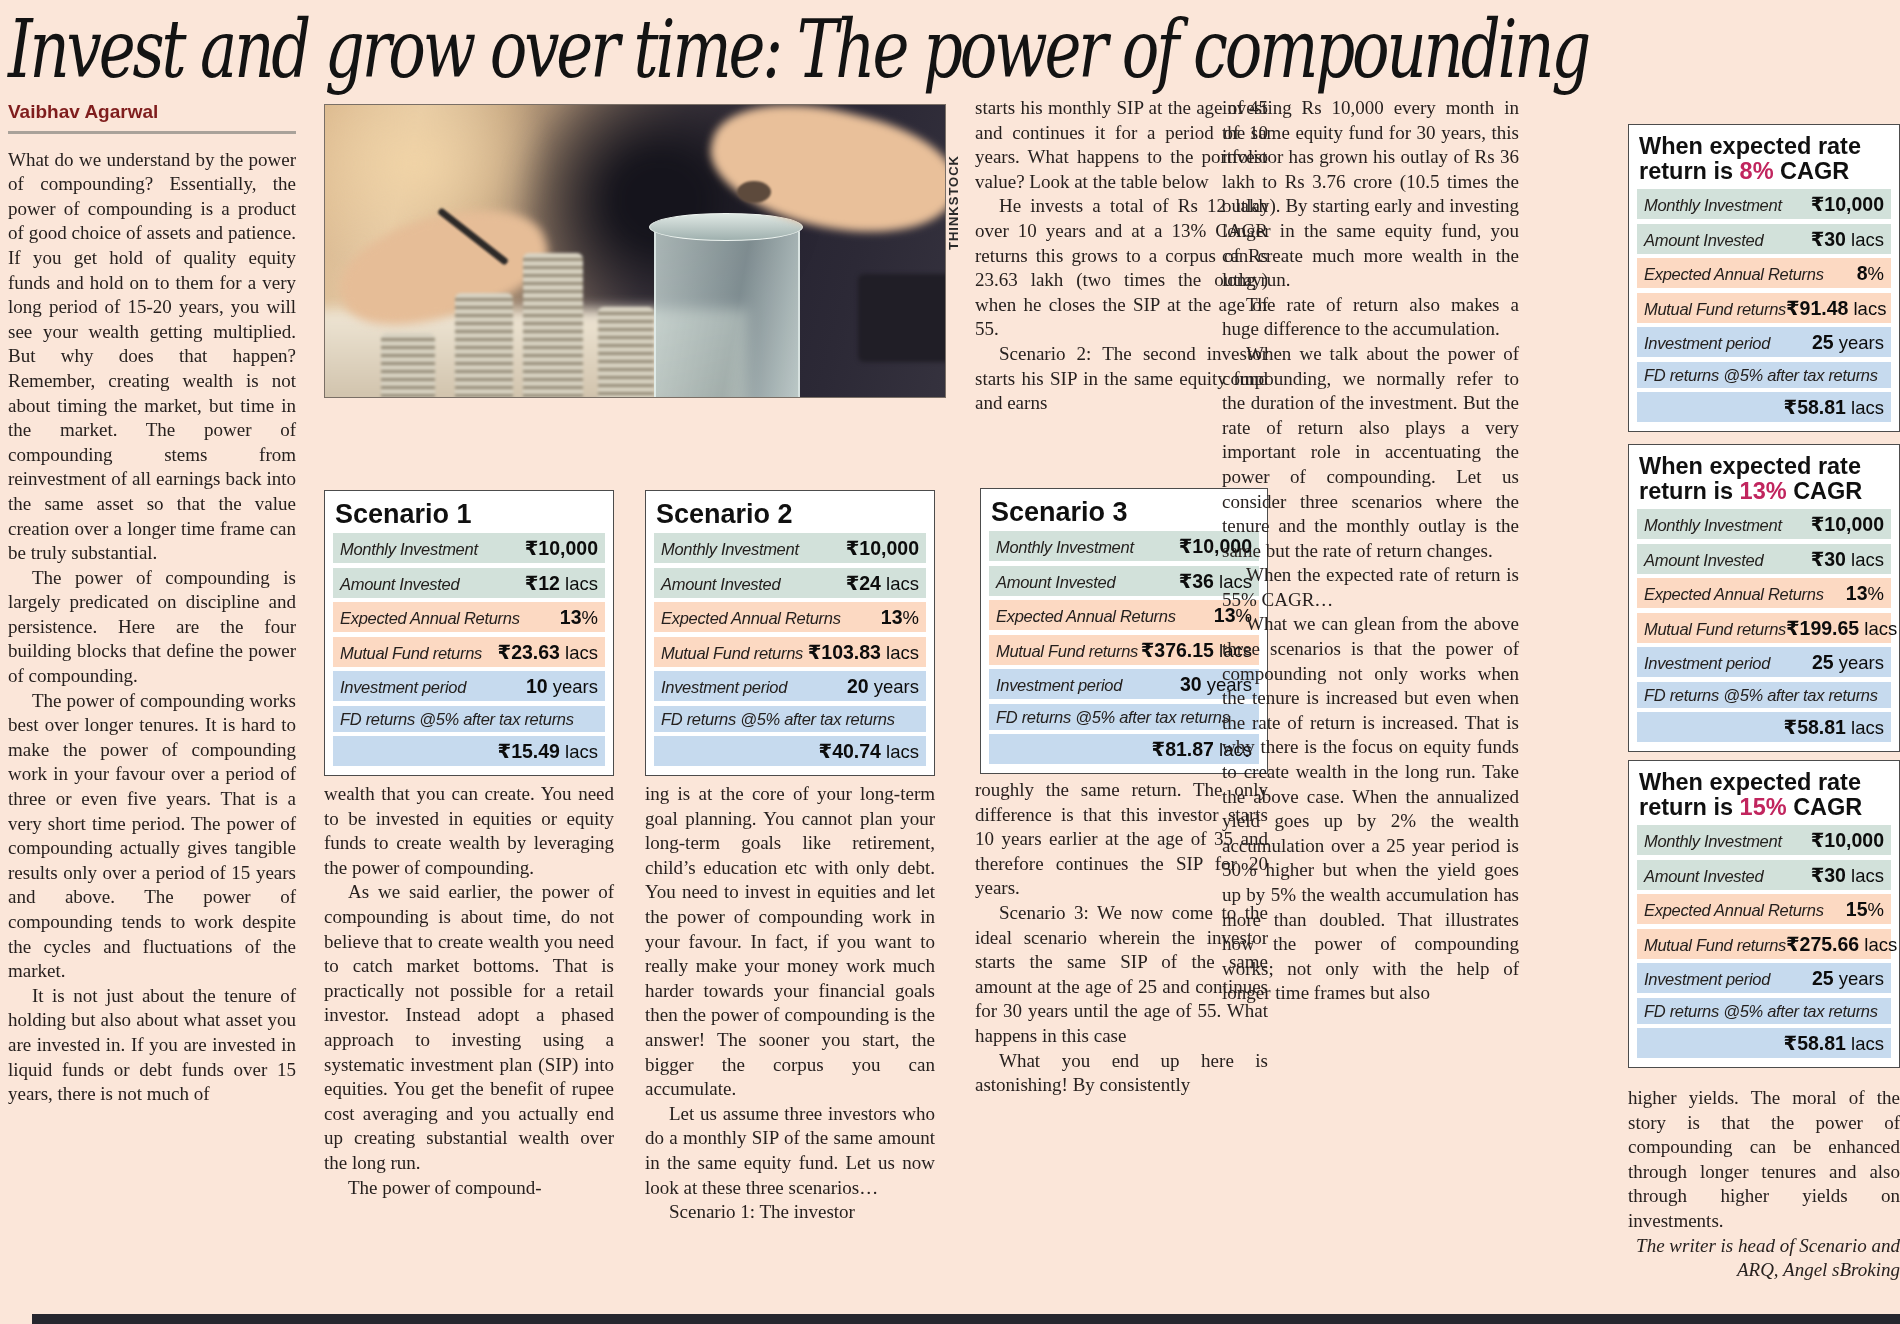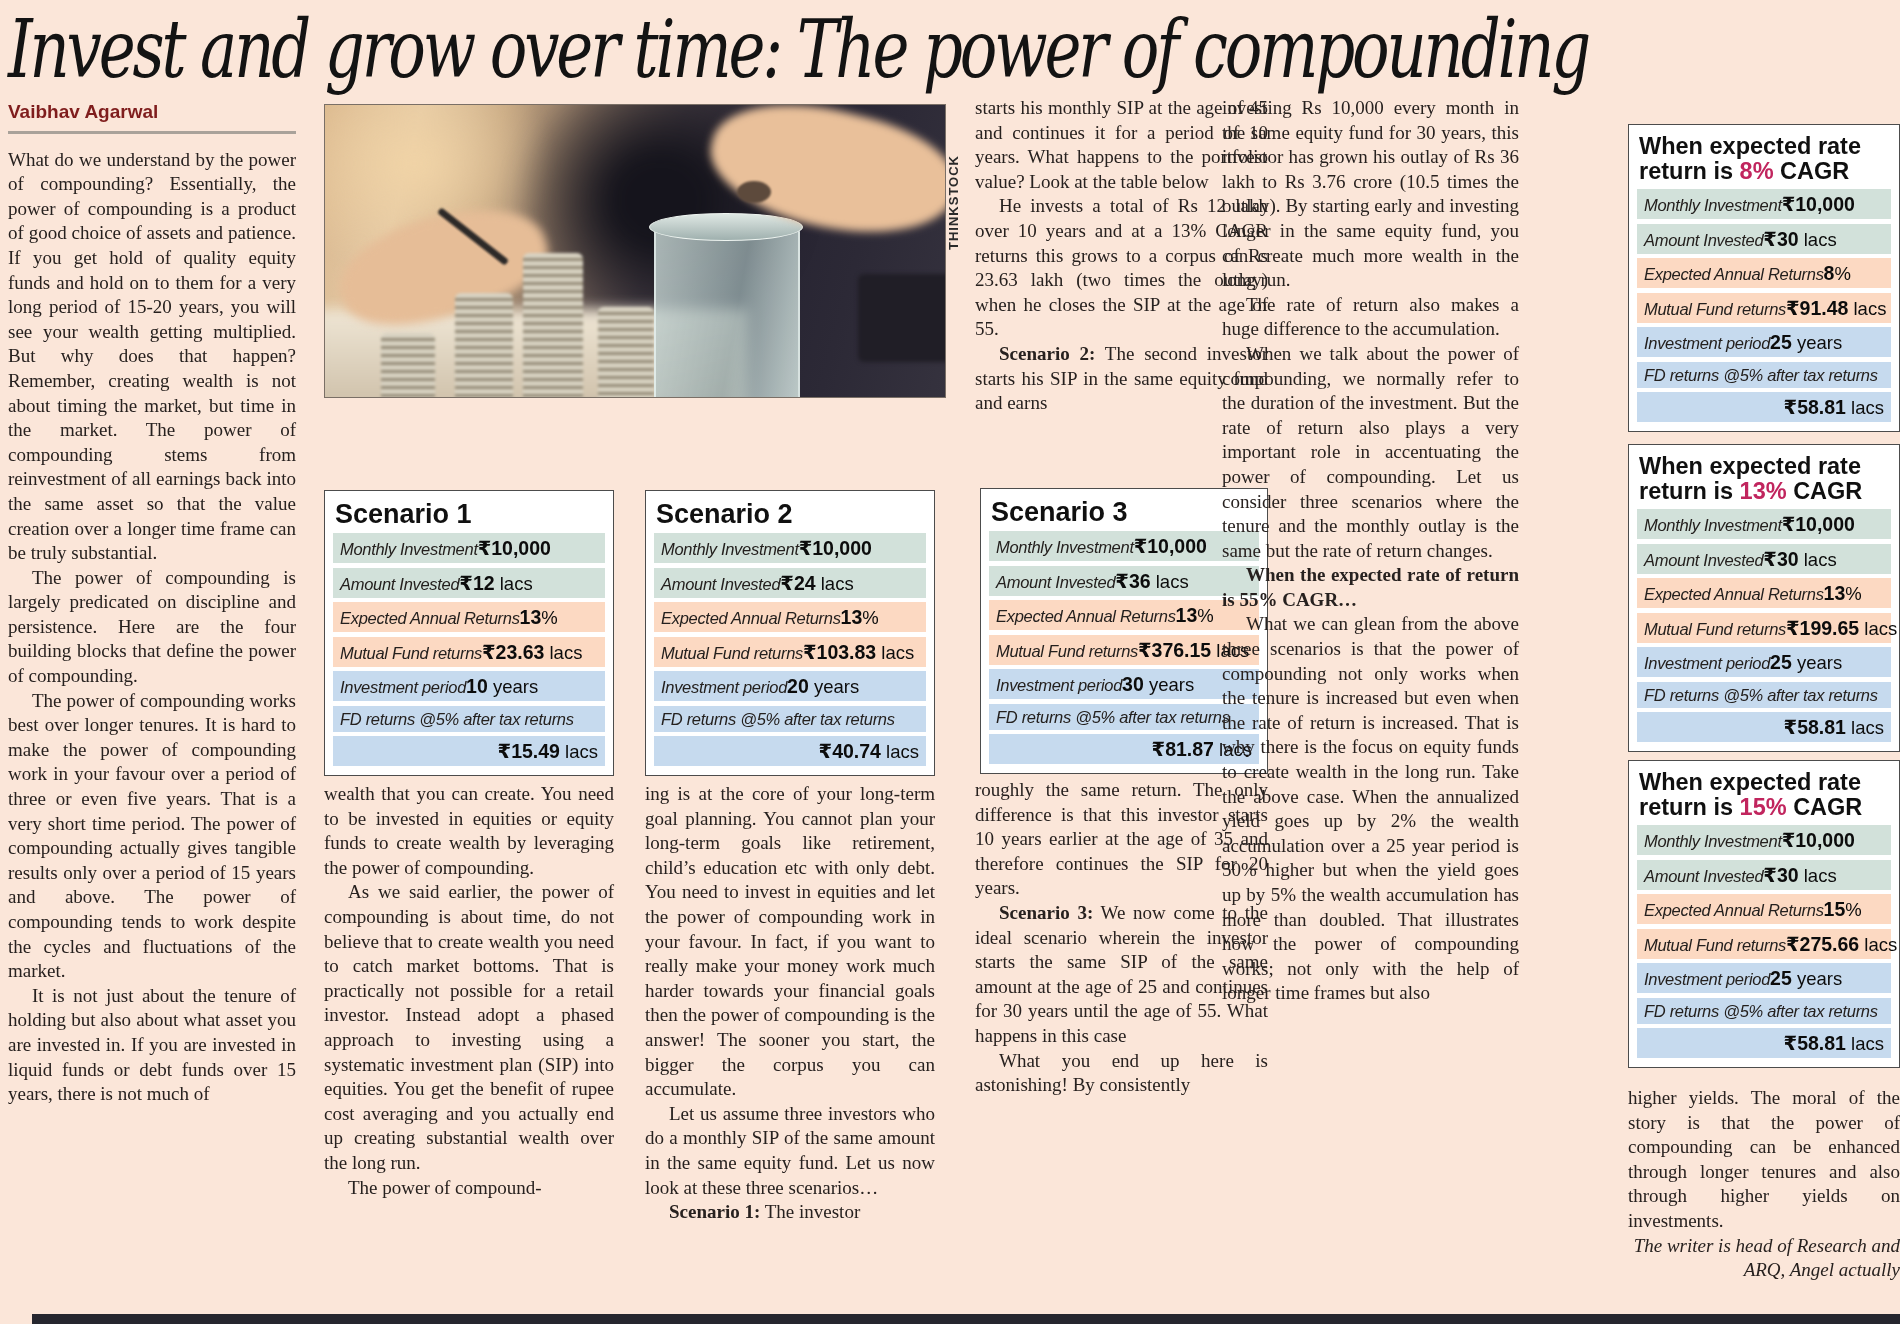--- a/index.html
+++ b/index.html
@@ -6,21 +6,21 @@
   body{width:1900px;height:1324px;position:relative;background:#fbe6d9;overflow:hidden;
        font-family:"Liberation Serif",serif;color:#27211f;}
   .headline{position:absolute;left:8px;top:0px;font-family:"DejaVu Serif",serif;font-style:italic;
        font-size:80px;letter-spacing:-4px;white-space:nowrap;color:#131313;
        transform:scaleX(0.78);transform-origin:0 0;line-height:100px;}
   .col{position:absolute;font-size:19px;line-height:24.6px;text-align:justify;}
   .col p{margin:0;}
   .col p.ind{text-indent:24px;}
   .byline{font-family:"Liberation Sans",sans-serif;font-weight:bold;font-size:19px;color:#7f1d1d;margin:2px 0 6px;}
   .byrule{height:3px;background:#a9a29a;margin:0 0 14px;}
-  b.lead{font-weight:bold;}
+  b.lead{font-weight:normal;}
   .writer{font-style:italic;text-align:right;margin-top:2px;}
   
   .photo{position:absolute;left:324px;top:104px;width:620px;height:292px;overflow:hidden;
      background:linear-gradient(105deg,#d9b68c 0%,#e3c8a4 14%,#c4a580 26%,#8a7463 38%,#4a4148 52%,#262331 66%,#2c2936 82%,#35323e 100%);
      border:1px solid #7a6f66;}
   .photo div{position:absolute;}
   .ph-glow{left:-8%;top:-20%;width:45%;height:80%;background:radial-gradient(closest-side,#f0d3a6,rgba(240,211,166,0));filter:blur(6px);}
   .ph-figure{left:30%;top:-15%;width:48%;height:95%;background:radial-gradient(closest-side,#15141c 30%,rgba(21,20,28,0));filter:blur(10px);}
   .ph-desk{left:-2%;bottom:-4%;width:70%;height:34%;background:linear-gradient(#efe6d5,#cdbfa8);filter:blur(7px);}
   .ph-arm{left:2%;top:38%;width:34%;height:34%;background:#e6bd97;border-radius:50% 60% 40% 50%;filter:blur(5px);transform:rotate(-18deg);}
@@ -36,21 +36,21 @@
   .ph-hand{left:62%;top:2%;width:40%;height:40%;background:#e9c09a;border-radius:55% 45% 60% 50%;filter:blur(4px);transform:rotate(14deg);}
   .ph-coin{left:66.5%;top:26%;width:34px;height:22px;background:#5d4a3c;border-radius:50%;filter:blur(1px);}
   .ph-calc{left:86%;top:58%;width:16%;height:30%;background:#201e26;border-radius:6px;filter:blur(2px);}
   .credit{position:absolute;left:946px;top:100px;height:150px;writing-mode:vertical-rl;transform:rotate(180deg);
       font-family:"Liberation Sans",sans-serif;font-weight:bold;font-size:13px;letter-spacing:1px;color:#2a2a2a;}
   
   .tcard{position:absolute;background:#fff;border:1.5px solid #4c4c4c;padding:6px 8px 9px;box-sizing:border-box;}
   .t-title{font-family:"Liberation Sans","DejaVu Sans",sans-serif;font-weight:bold;font-size:27px;color:#101010;margin:3px 0 5px 2px;line-height:1.05;}
   .t-title.rt{font-size:23.5px;margin-bottom:6px;}
   .rate{color:#c1255e;}
-  .trow{display:flex;align-items:baseline;margin-top:4.5px;padding:4px 7px 3px;}
+  .trow{display:flex;justify-content:space-between;align-items:baseline;margin-top:4.5px;padding:4px 7px 3px;}
   .lbl{font-family:"Liberation Sans","DejaVu Sans",sans-serif;font-style:italic;font-size:16.5px;color:#24201e;white-space:nowrap;letter-spacing:-0.3px;}
   .val{font-family:"Liberation Sans","DejaVu Sans",sans-serif;font-weight:bold;font-size:19.5px;color:#0c0c0c;white-space:nowrap;}
   .val .unit{font-weight:normal;font-size:18.5px;}
   .teal{background:#d2e1da;}
   .peach{background:#fcd9c2;}
   .blue{background:#c6daee;}
   .total{justify-content:flex-end;}
   .botbar{position:absolute;left:32px;right:0;top:1314px;height:10px;background:#26262e;}
 </style>
 </head>
@@ -292,16 +292,16 @@
   <div class="trow blue">
       <span class="lbl">FD returns @5% after tax returns</span>
     </div>
   <div class="trow blue total">
       <span class="val"><b>₹58.81</b><span class="unit"> lacs</span></span>
     </div>
 </div>
 
 <div class="col" style="left:1628px;top:1086px;width:272px;">
   <p>higher yields. The moral of the story is that the power of compounding can be enhanced through longer tenures and also through higher yields on investments.</p>
-  <p class="writer">The writer is head of Research and ARQ, Angel actually</p>
+  <p class="writer">The writer is head of Scenario and ARQ, Angel sBroking</p>
 </div>
 
 <div class="botbar"></div>
 
 </body></html>

